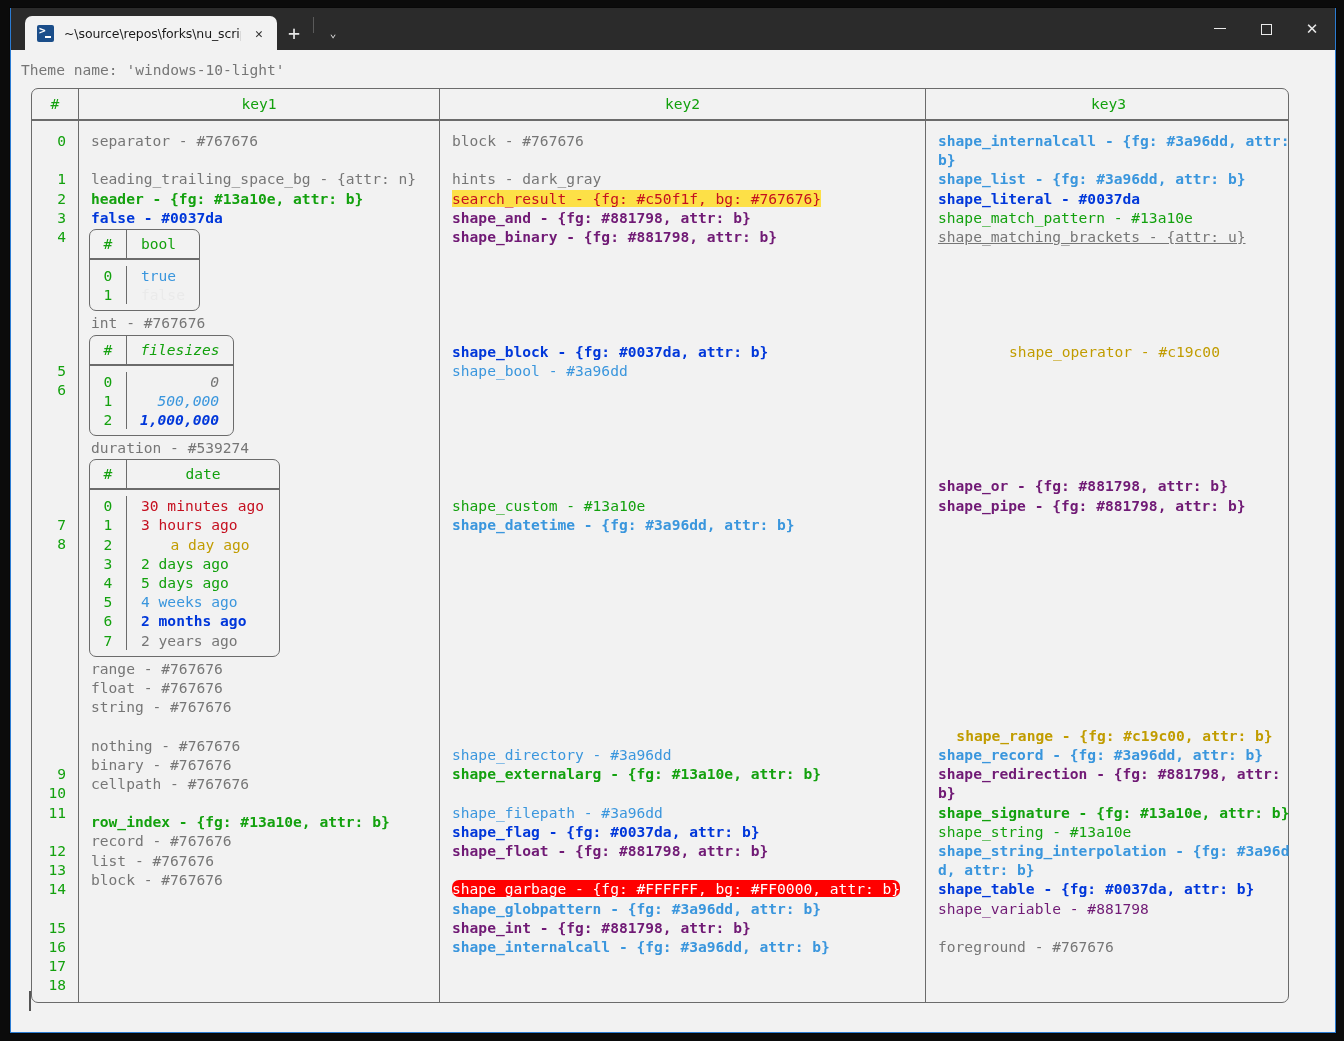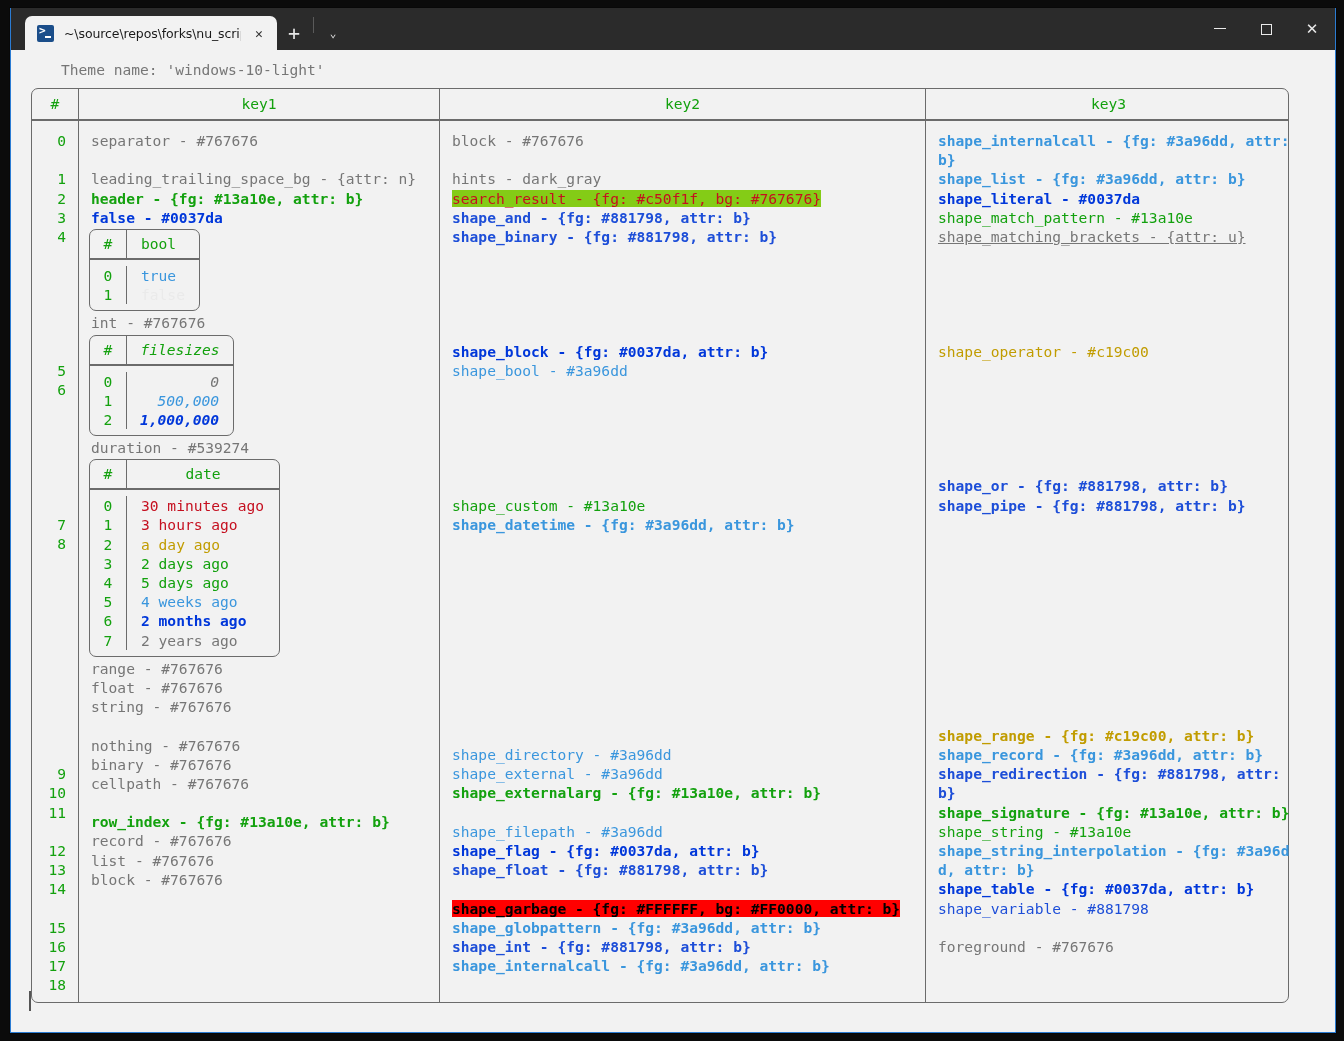--- a/index.html
+++ b/index.html
@@ -119,24 +119,23 @@
     position: relative;
     height: 983px;
     background: #f2f2f2;
     padding: 10px 0 0 0;
     font-size: 14.6px;
     line-height: 19.2px;
     color: #767676;
     overflow: hidden;
   }
   .theme-line {
-    padding-left: 18px;
+    padding-left: 10px;
     color: #767676;
     height: 22px;
-    margin-left: 32px;
   }
 
   
   .outer {
     position: relative;
     margin: 6px 0 0 20px;
     width: 1258px;
     border: 1px solid #6b6b6b;
     border-radius: 7px 7px 7px 7px;
     background: #f2f2f2;
@@ -163,28 +162,28 @@
   .col-num .line { text-align: right; padding-right: 12px; color: #13a10e; }
   .col-k1 .line, .col-k2 .line, .col-k3 .line { padding-left: 12px; }
   .line { height: 19.2px; white-space: pre-wrap; word-break: break-all; }
   .line.blank { height: 19.2px; }
 
   
   .c-gray   { color: #767676; }
   .c-green  { color: #13a10e; }
   .c-blue   { color: #0037da; }
   .c-cyan   { color: #3a96dd; }
-  .c-purple { color: #1d4ed8; }
-  .c-yellow { color: #c19c00; }
+  .c-purple { color: #701a75; }
+  .c-yellow { color: #c19c00; text-align: center; }
   .c-red    { color: #c50f1f; }
   .c-faint  { color: #eaeaea; }
   .bold     { font-weight: bold; }
   .ul       { text-decoration: underline; }
-  .hl-gray  { background: #84cc16; color: #c50f1f; }
-  .hl-red   { background: #ff0000; color: #000000; font-weight: bold; }
+  .hl-gray  { background: #fde047; color: #c50f1f; }
+  .hl-red   { background: #ff0000; color: #ffffff; font-weight: normal; border-radius: 7px; }
 
   
   .nested {
     display: inline-block;
     border: 1px solid #6b6b6b;
     border-radius: 7px 7px 7px 7px;
     margin: 2px 0 2px 10px;
     background: #f2f2f2;
   }
   .nested .nhead {
@@ -442,21 +441,20 @@
           <div class="line blank"></div>
             <div class="line blank"></div>
           <div class="line blank"></div>
             <div class="line blank"></div>
           <div class="line blank"></div>
             <div class="line blank"></div>
           <div class="line blank"></div>
             <div class="line blank"></div>
           <div class="line blank"></div>
           <div class="line c-cyan">shape_directory - #3a96dd</div>
-          <div class="line c-cyan">shape_external - #3a96dd</div>
           <div class="line c-green bold">shape_externalarg - {fg: #13a10e, attr: b}</div>
           <div class="line blank"></div>
           <div class="line c-cyan">shape_filepath - #3a96dd</div>
           <div class="line c-blue bold">shape_flag - {fg: #0037da, attr: b}</div>
           <div class="line c-purple bold">shape_float - {fg: #881798, attr: b}</div>
           <div class="line blank"></div>
           <div class="line"><span class="hl-red">shape_garbage - {fg: #FFFFFF, bg: #FF0000, attr: b}</span></div>
           <div class="line c-cyan bold">shape_globpattern - {fg: #3a96dd, attr: b}</div>
           <div class="line c-purple bold">shape_int - {fg: #881798, attr: b}</div>
           <div class="line c-cyan bold">shape_internalcall - {fg: #3a96dd, attr: b}</div>

